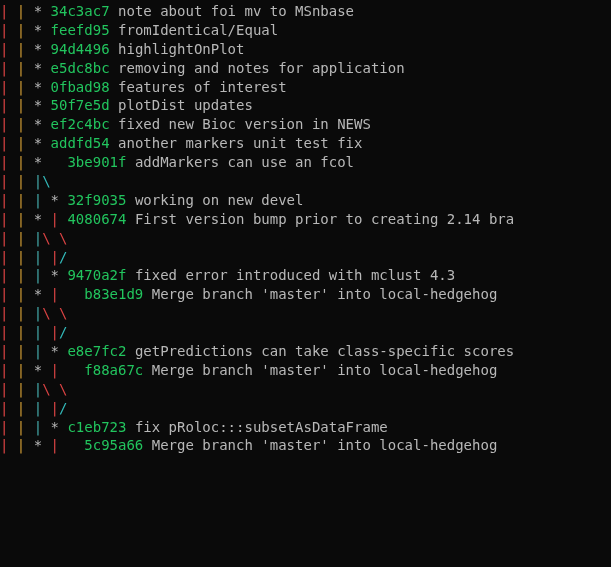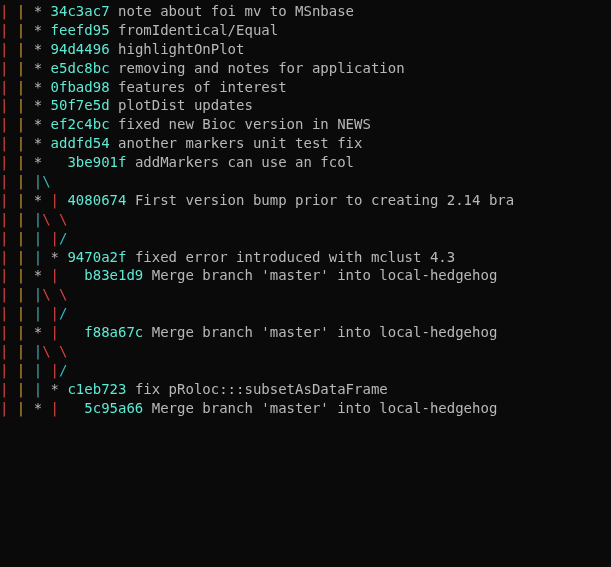--- a/index.html
+++ b/index.html
@@ -12,41 +12,43 @@
       padding: 2px 0;
       overflow: hidden;
       white-space: nowrap;
     }
     .line { white-space: pre; }
     .c-red    { color: #d44; }
     .c-yellow { color: #cc9933; }
     .c-blue   { color: #4aa; }
     .c-cyan   { color: #3bb; }
     .c-gray   { color: #b8b8b8; }
-    .c-hash   { color: #5eead4; margin-top: 10px; }
+    .c-hash   { color: #22c55e; margin-top: 10px; }
   </style>
 </head>
 <body>
 
 <div id="log">
     <div class="line"><span class="c-red">| </span><span class="c-yellow">| </span><span class="c-gray">* </span><span class="c-hash">34c3ac7</span><span class="c-gray"> note about foi mv to MSnbase</span></div>
     <div class="line"><span class="c-red">| </span><span class="c-yellow">| </span><span class="c-gray">* </span><span class="c-hash">feefd95</span><span class="c-gray"> fromIdentical/Equal</span></div>
     <div class="line"><span class="c-red">| </span><span class="c-yellow">| </span><span class="c-gray">* </span><span class="c-hash">94d4496</span><span class="c-gray"> highlightOnPlot</span></div>
     <div class="line"><span class="c-red">| </span><span class="c-yellow">| </span><span class="c-gray">* </span><span class="c-hash">e5dc8bc</span><span class="c-gray"> removing and notes for application</span></div>
     <div class="line"><span class="c-red">| </span><span class="c-yellow">| </span><span class="c-gray">* </span><span class="c-hash">0fbad98</span><span class="c-gray"> features of interest</span></div>
     <div class="line"><span class="c-red">| </span><span class="c-yellow">| </span><span class="c-gray">* </span><span class="c-hash">50f7e5d</span><span class="c-gray"> plotDist updates</span></div>
     <div class="line"><span class="c-red">| </span><span class="c-yellow">| </span><span class="c-gray">* </span><span class="c-hash">ef2c4bc</span><span class="c-gray"> fixed new Bioc version in NEWS</span></div>
     <div class="line"><span class="c-red">| </span><span class="c-yellow">| </span><span class="c-gray">* </span><span class="c-hash">addfd54</span><span class="c-gray"> another markers unit test fix</span></div>
     <div class="line"><span class="c-red">| </span><span class="c-yellow">| </span><span class="c-gray">*   </span><span class="c-hash">3be901f</span><span class="c-gray"> addMarkers can use an fcol</span></div>
     <div class="line"><span class="c-red">| </span><span class="c-yellow">| </span><span class="c-blue">|</span><span class="c-cyan">\</span></div>
+    <div class="line"><span class="c-red">| </span><span class="c-yellow">| </span><span class="c-blue">| </span><span class="c-gray">* </span><span class="c-hash">32f9035</span><span class="c-gray"> working on new devel</span></div>
     <div class="line"><span class="c-red">| </span><span class="c-yellow">| </span><span class="c-gray">* </span><span class="c-red">| </span><span class="c-hash">4080674</span><span class="c-gray"> First version bump prior to creating 2.14 bra</span></div>
     <div class="line"><span class="c-red">| </span><span class="c-yellow">| </span><span class="c-blue">|</span><span class="c-red">\ \</span></div>
     <div class="line"><span class="c-red">| </span><span class="c-yellow">| </span><span class="c-blue">| </span><span class="c-red">|</span><span class="c-cyan">/</span></div>
     <div class="line"><span class="c-red">| </span><span class="c-yellow">| </span><span class="c-blue">| </span><span class="c-gray">* </span><span class="c-hash">9470a2f</span><span class="c-gray"> fixed error introduced with mclust 4.3</span></div>
     <div class="line"><span class="c-red">| </span><span class="c-yellow">| </span><span class="c-gray">* </span><span class="c-red">|   </span><span class="c-hash">b83e1d9</span><span class="c-gray"> Merge branch 'master' into local-hedgehog</span></div>
     <div class="line"><span class="c-red">| </span><span class="c-yellow">| </span><span class="c-blue">|</span><span class="c-red">\ \</span></div>
     <div class="line"><span class="c-red">| </span><span class="c-yellow">| </span><span class="c-blue">| </span><span class="c-red">|</span><span class="c-cyan">/</span></div>
+    <div class="line"><span class="c-red">| </span><span class="c-yellow">| </span><span class="c-blue">| </span><span class="c-gray">* </span><span class="c-hash">e8e7fc2</span><span class="c-gray"> getPredictions can take class-specific scores</span></div>
     <div class="line"><span class="c-red">| </span><span class="c-yellow">| </span><span class="c-gray">* </span><span class="c-red">|   </span><span class="c-hash">f88a67c</span><span class="c-gray"> Merge branch 'master' into local-hedgehog</span></div>
     <div class="line"><span class="c-red">| </span><span class="c-yellow">| </span><span class="c-blue">|</span><span class="c-red">\ \</span></div>
     <div class="line"><span class="c-red">| </span><span class="c-yellow">| </span><span class="c-blue">| </span><span class="c-red">|</span><span class="c-cyan">/</span></div>
     <div class="line"><span class="c-red">| </span><span class="c-yellow">| </span><span class="c-blue">| </span><span class="c-gray">* </span><span class="c-hash">c1eb723</span><span class="c-gray"> fix pRoloc:::subsetAsDataFrame</span></div>
     <div class="line"><span class="c-red">| </span><span class="c-yellow">| </span><span class="c-gray">* </span><span class="c-red">|   </span><span class="c-hash">5c95a66</span><span class="c-gray"> Merge branch 'master' into local-hedgehog</span></div>
   </div>
 
 </body></html>

